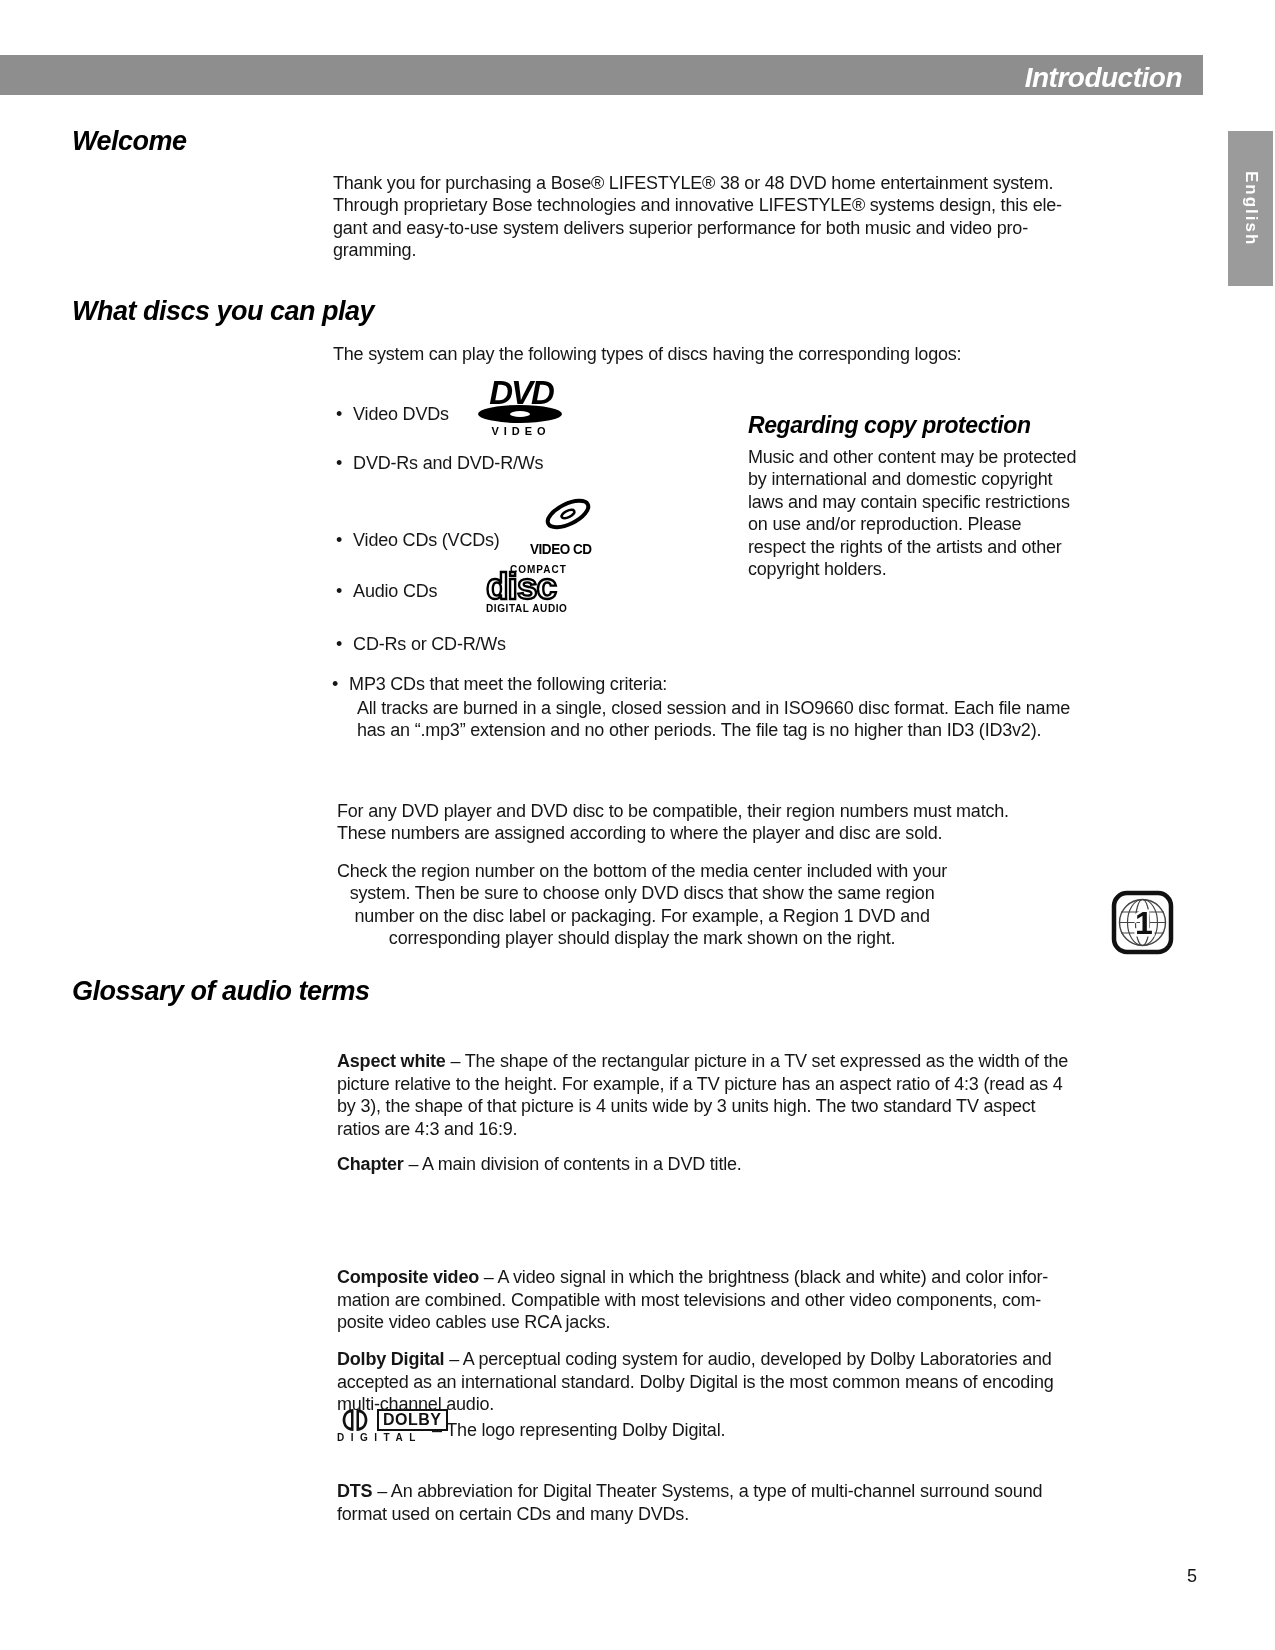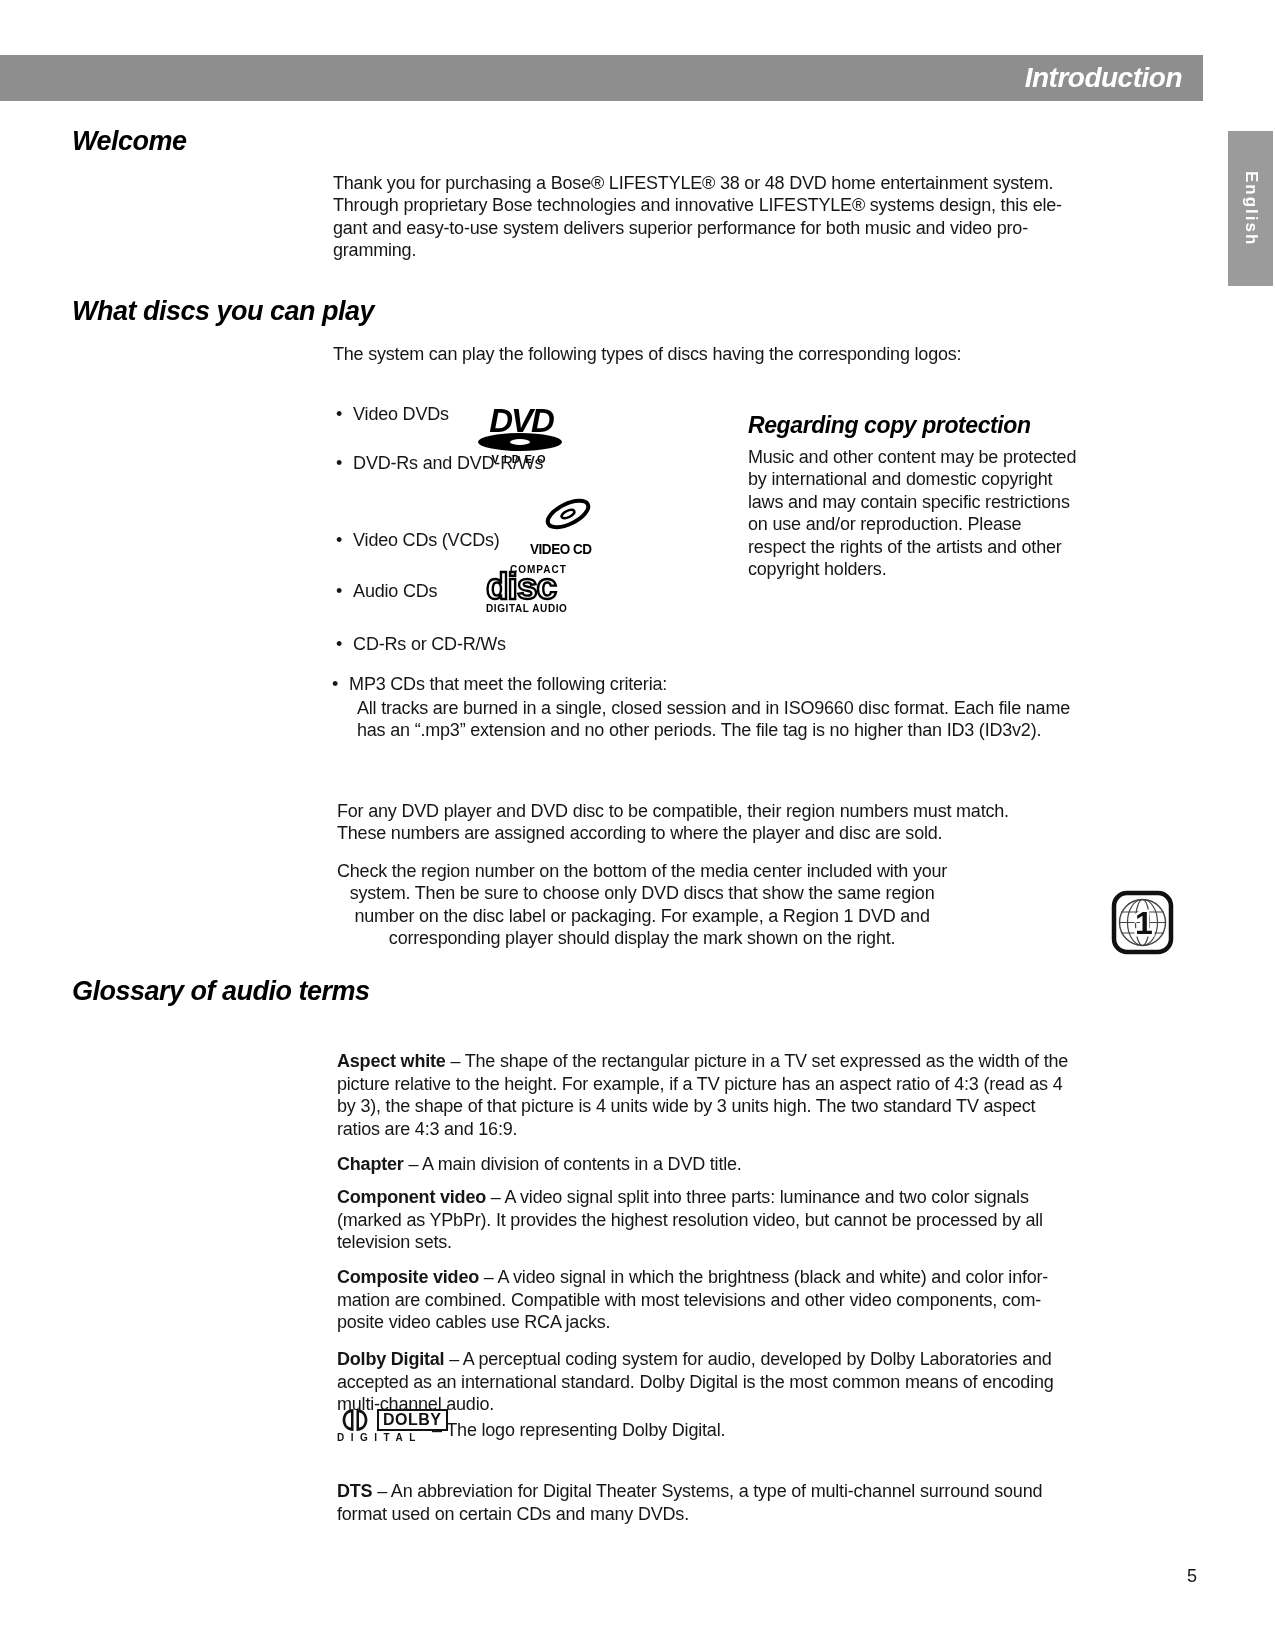--- a/index.html
+++ b/index.html
@@ -9,21 +9,21 @@
 
   
   .h1{font-size:27px;font-weight:bold;font-style:italic;color:#000;letter-spacing:-0.5px;white-space:nowrap;}
   .h2{font-size:23px;font-weight:bold;font-style:italic;color:#000;letter-spacing:-0.4px;white-space:nowrap;}
 
   
   .body-text{font-size:18px;line-height:22.4px;white-space:pre-line;letter-spacing:-0.2px;}
   .term{font-weight:bold;}
 
   
-  .banner{left:0;top:55px;width:1203px;height:46px;background:#8e8e8e;}
+  .banner{left:0;top:55px;width:1203px;height:40px;background:#8e8e8e;}
   .banner-title{position:absolute;right:21px;top:0;line-height:46px;color:#fff;
                 font-size:28px;font-weight:bold;font-style:italic;letter-spacing:-0.5px;}
 
   
   .lang-tab{left:1228px;top:131px;width:45px;height:155px;background:#9b9b9b;
             display:flex;align-items:center;justify-content:center;}
   .lang-tab span{writing-mode:vertical-rl;color:#fff;font-weight:bold;font-size:17px;letter-spacing:2px;}
 
   
   .bullet-row{display:flex;white-space:nowrap;}
@@ -72,21 +72,21 @@
 gramming.</div>
 
   <div class="abs h1" style="left:72px;top:296px;">What discs you can play</div>
   <div class="abs body-text" style="left:333px;top:343px;">The system can play the following types of discs having the corresponding logos:</div>
 
   <div class="abs body-text bullet-row" style="left:336px;top:403px;">
     <span class="bullet-dot"></span>
     <span>Video DVDs</span>
   </div>
 
-  <div class="abs" style="left:478px;top:379px;width:86px;margin-top:28px;">
+  <div class="abs" style="left:478px;top:379px;width:86px;">
     <div class="dvd-word">DVD</div>
     <div class="dvd-ellipse">
         <div class="hole"></div>
       </div>
     <div class="dvd-caption">VIDEO</div>
   </div>
 
   <div class="abs body-text bullet-row" style="left:336px;top:452px;">
     <span class="bullet-dot"></span>
     <span>DVD-Rs and DVD-R/Ws</span>
@@ -164,25 +164,20 @@
     <span class="term">Aspect white</span><span> – The shape of the rectangular picture in a TV set expressed as the width of the
 picture relative to the height. For example, if a TV picture has an aspect ratio of 4:3 (read as 4
 by 3), the shape of that picture is 4 units wide by 3 units high. The two standard TV aspect
 ratios are 4:3 and 16:9.</span>
   </div>
 
   <div class="abs body-text" style="left:337px;top:1131px;">
     <span class="term">Chapter</span><span> – A main division of contents in a DVD title.</span>
   </div>
 
-  <div class="abs body-text" style="left:337px;top:1164px;">
-    <span class="term">Component video</span><span> – A video signal split into three parts: luminance and two color signals
-(marked as YPbPr). It provides the highest resolution video, but cannot be processed by all
-television sets.</span>
-  </div>
 
   <div class="abs body-text" style="left:337px;top:1244px;">
     <span class="term">Composite video</span><span> – A video signal in which the brightness (black and white) and color infor-
 mation are combined. Compatible with most televisions and other video components, com-
 posite video cables use RCA jacks.</span>
   </div>
 
   <div class="abs body-text" style="left:337px;top:1326px;">
     <span class="term">Dolby Digital</span><span> – A perceptual coding system for audio, developed by Dolby Laboratories and
 accepted as an international standard. Dolby Digital is the most common means of encoding

